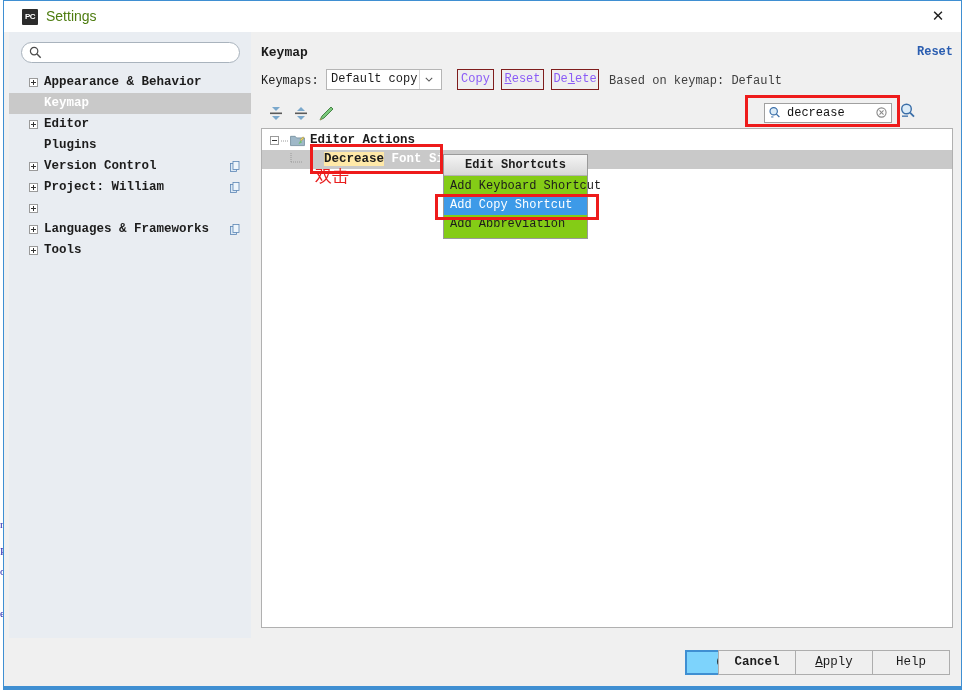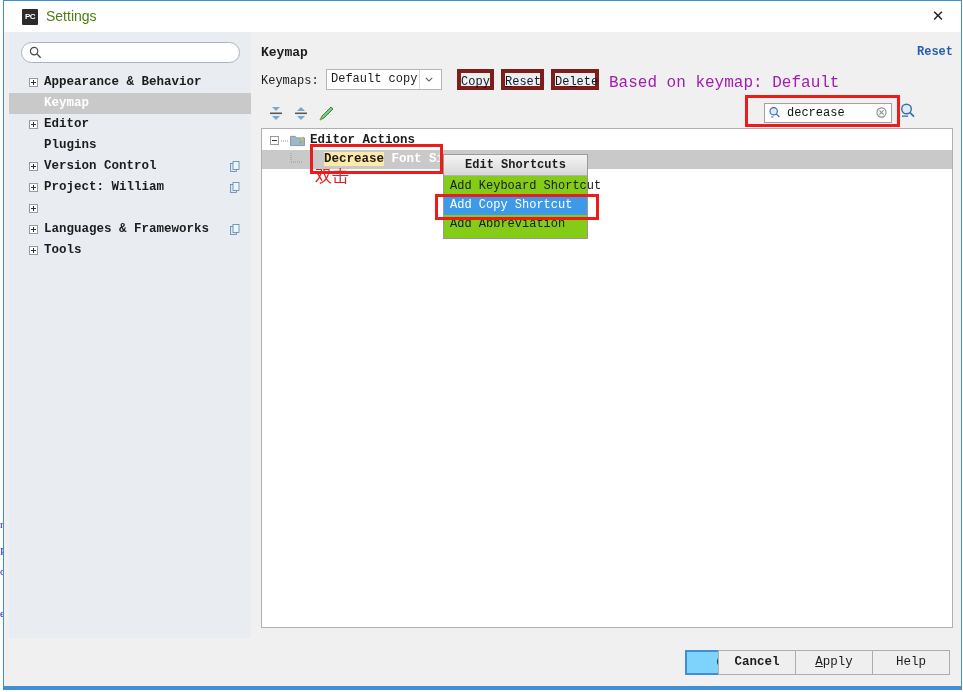--- a/index.html
+++ b/index.html
@@ -117,29 +117,29 @@
   }
   #keymap-select .arrowbox {
     position: absolute; right: 0; top: 0; width: 21px; height: 19px;
     border-left: 1px solid #d7d7d7; background: #fff;
   }
   .chev {
     position: absolute; left: 5px; top: 7px; width: 8px; height: 5px;
   }
   .btn {
     position: absolute; height: 21px;
-    background: #efefef; border: 4px solid #7f1d1d;
+    background: #efefef; border: 1px solid #7f1d1d;
     box-sizing: border-box; cursor: pointer;
-    font-family: "Liberation Mono", monospace; font-size: 12px; color: #0f172a;
+    font-family: "Liberation Mono", monospace; font-size: 12px; color: #8b5cf6;
     text-align: center; line-height: 19px;
   }
   .btn u { text-decoration: underline; }
   #based-on {
     position: absolute; left: 355px; top: 42px;
-    font-family: "Liberation Mono", monospace; font-size: 16px; color: #a21caf;
+    font-family: "Liberation Mono", monospace; font-size: 12px; color: #404040;
   }
   #tool-icons { position: absolute; left: 13px; top: 73px; }
   .ticon { position: absolute; top: 0; width: 18px; height: 18px; cursor: pointer; }
   
   #filter-field {
     position: absolute; left: 510px; top: 71px; width: 128px; height: 20px;
     background: #ffffff; border: 1px solid #a0a0a0;
     box-sizing: border-box;
   }
   #filter-field .mag2 { position: absolute; left: 3px; top: 2px; width: 14px; height: 14px; }

